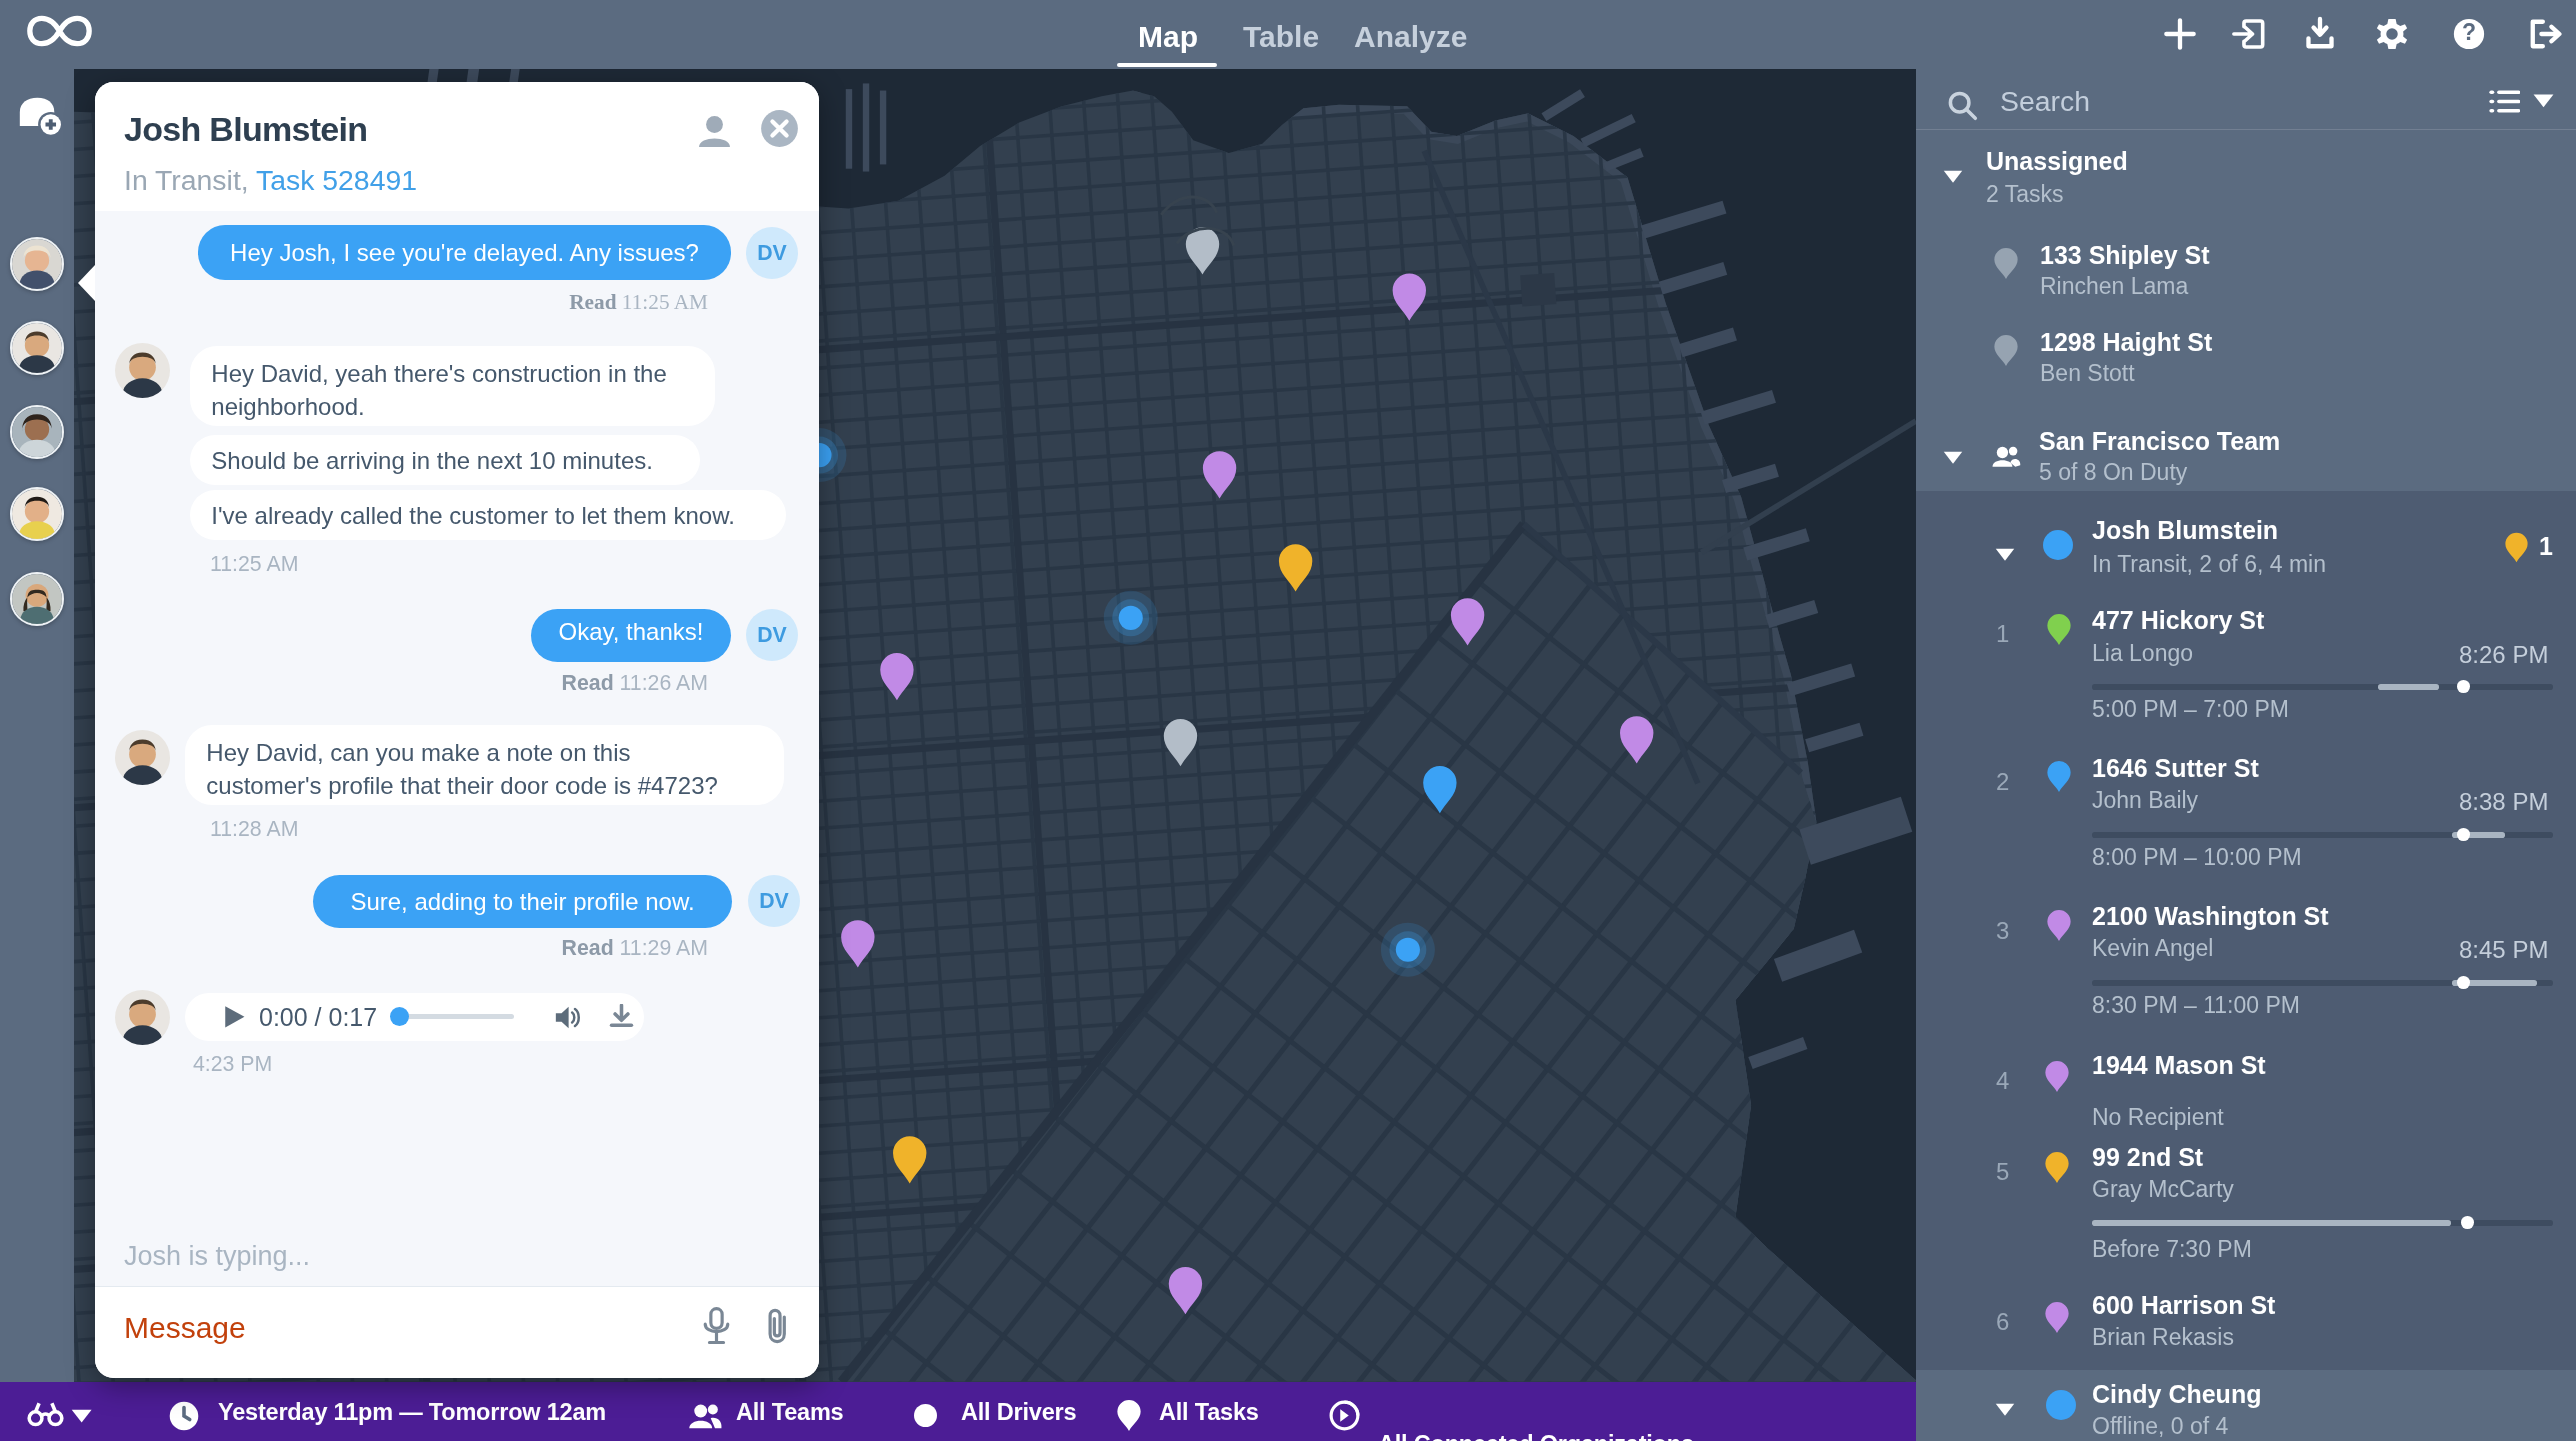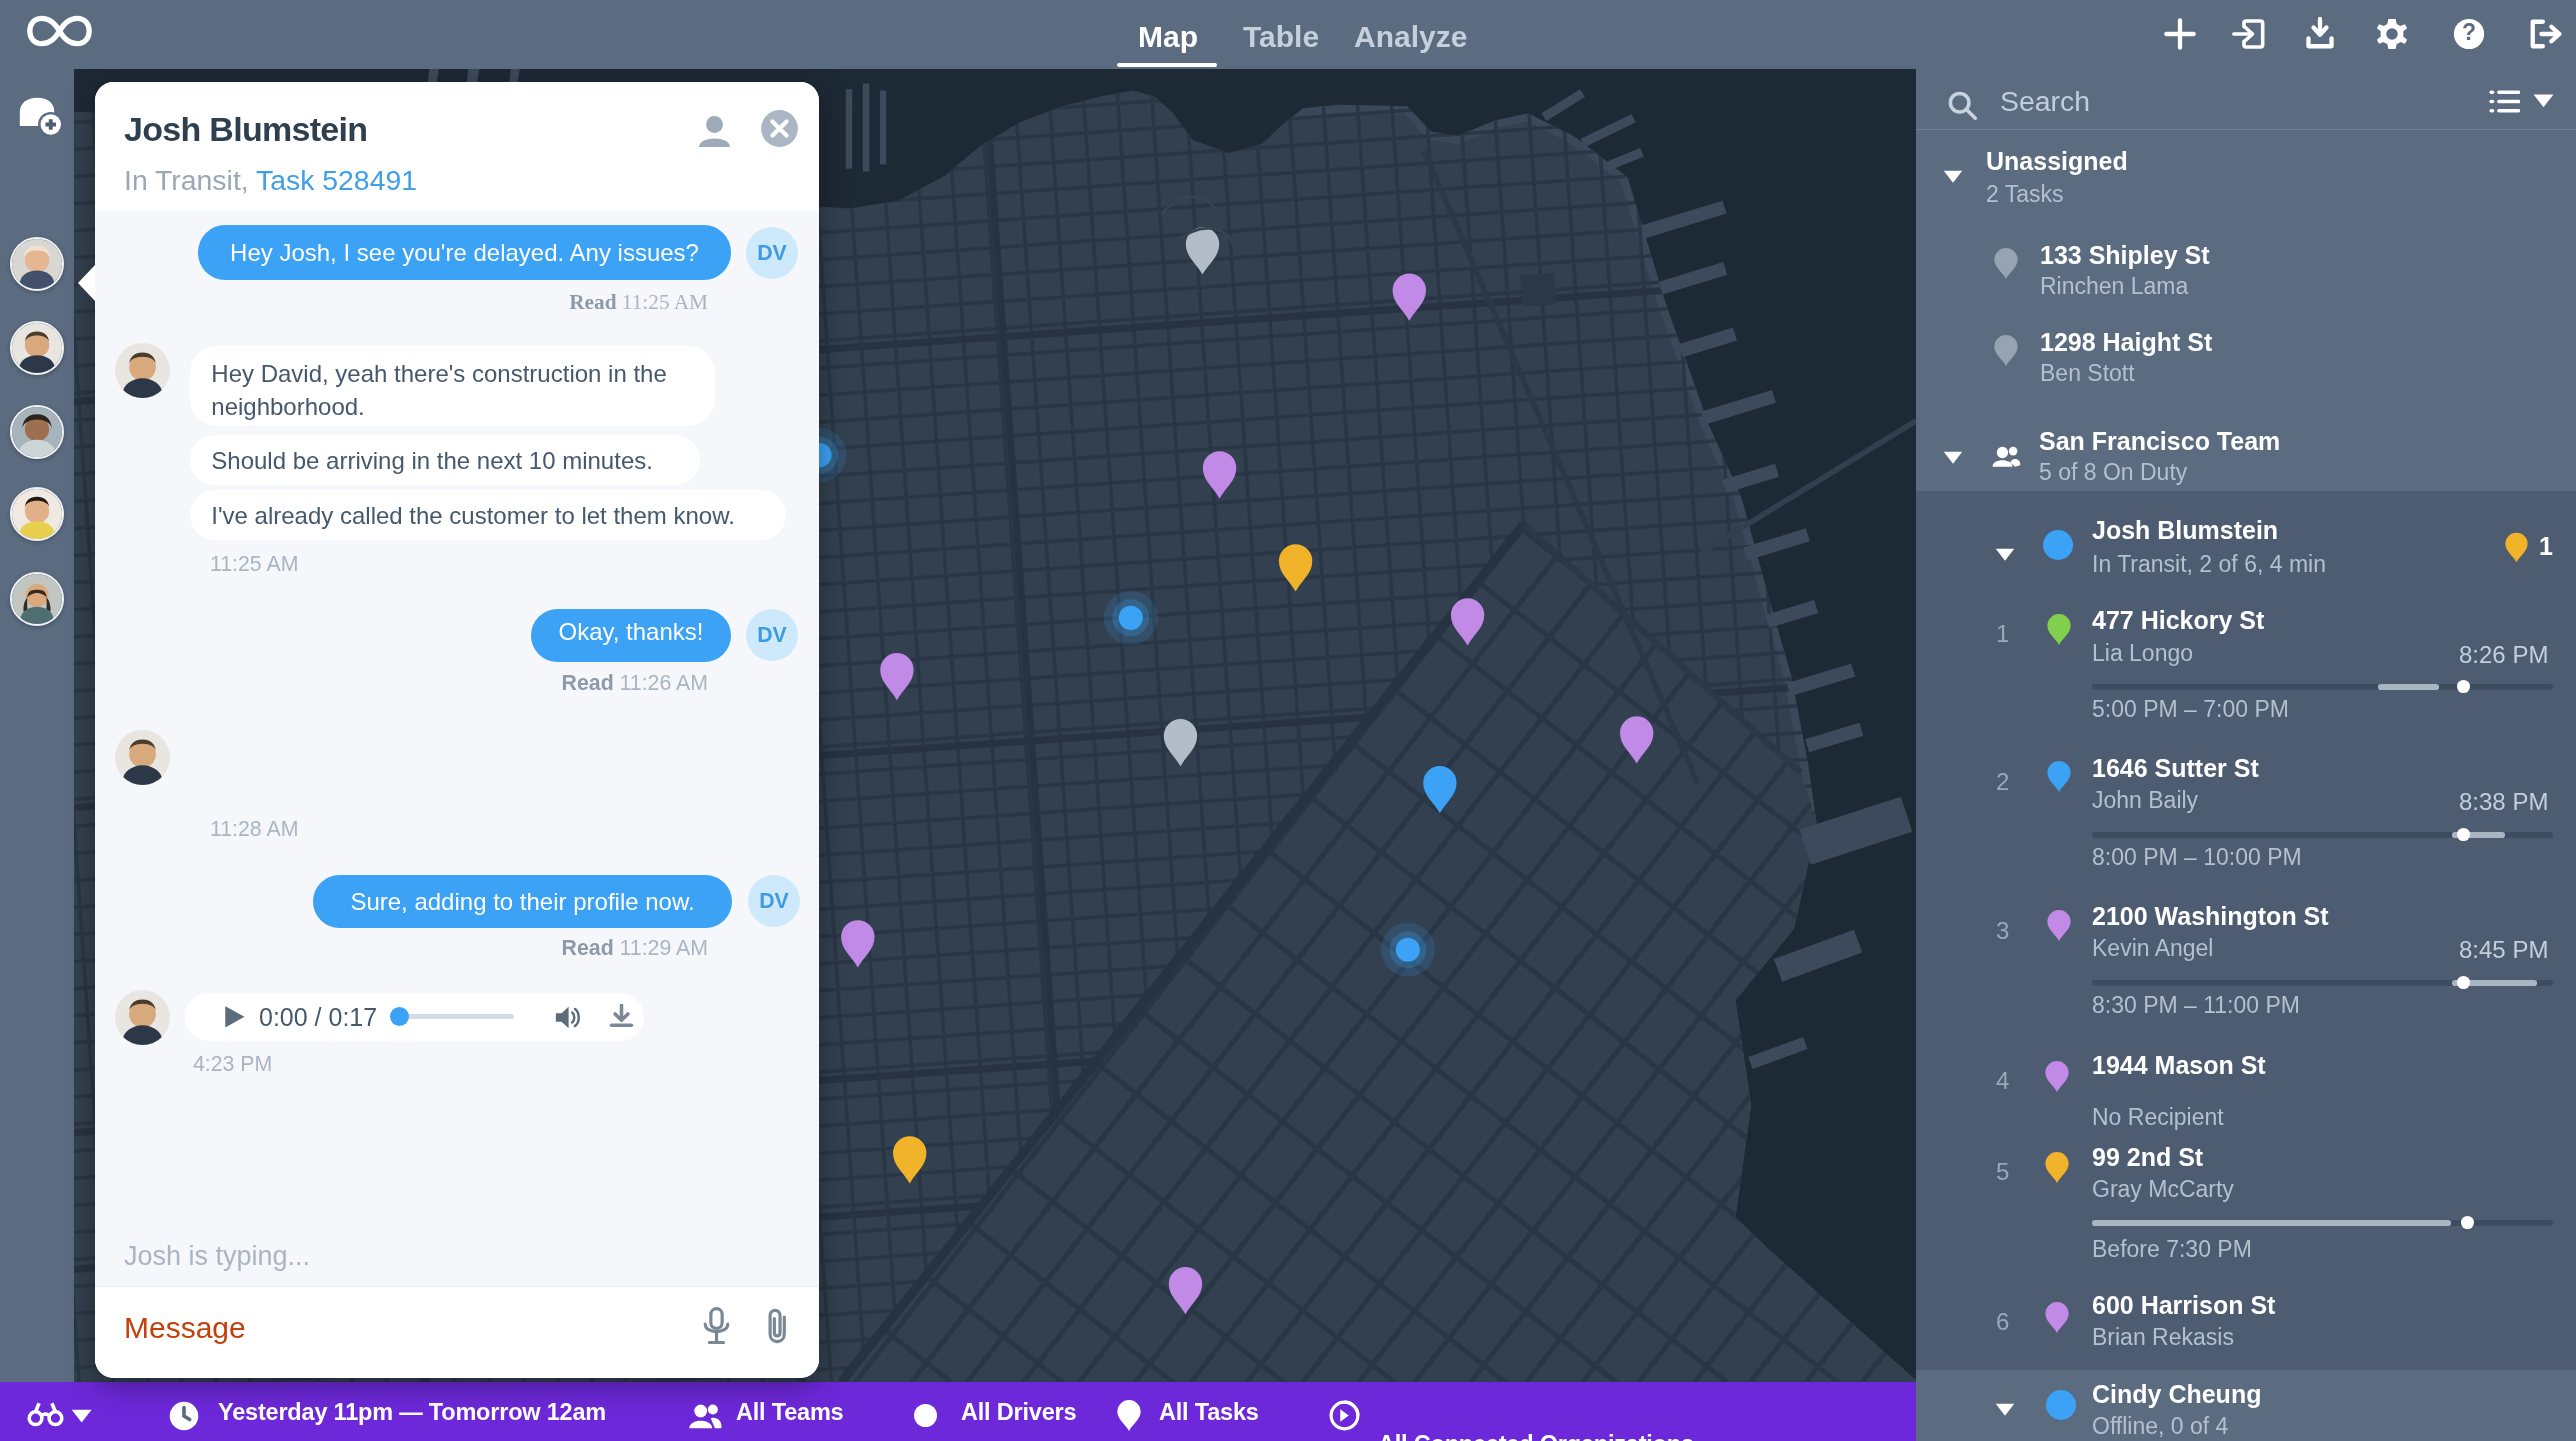--- a/index.html
+++ b/index.html
@@ -11,21 +11,21 @@
 .tab { position:absolute; top:20px; font-size:30px; font-weight:bold; color:#c6d0dc; }
 .tab.active { color:#ffffff; }
 #tab-underline { position:absolute; left:1117px; top:63px; width:100px; height:3.6px; background:#fff; border-radius:2.1px; }
 .topicon { position:absolute; top:15.6px; width:36px; height:36px; }
 
 #sidebar { position:absolute; left:0; top:69px; width:74px; height:1313px; background:#5b6b80; z-index:20; }
 .sideavatar { position:absolute; left:10px; width:54px; height:54px; border-radius:50%; border:2.1px solid #eef2f5; overflow:hidden; box-shadow:0 1.4px 4.3px rgba(0,0,0,.25); }
 
 #map { position:absolute; left:74px; top:69px; width:1842px; height:1313px; background:#1e2936; z-index:1; }
 
-#bottombar { position:absolute; left:0; top:1382px; width:1916px; height:60px; background:#6d28d9; z-index:25; color:#fff; }
+#bottombar { position:absolute; left:0; top:1382px; width:1916px; height:60px; background:#4c1d95; z-index:25; color:#fff; }
 .bbtext { position:absolute; top:17px; font-size:23.5px; font-weight:bold; letter-spacing:-0.2px; color:#fff; white-space:nowrap; }
 
 #rightpanel { position:absolute; left:1916px; top:69px; width:660px; height:1373px; background:#5b6b80; z-index:20; }
 #rp-dark { position:absolute; left:0; top:422px; width:660px; height:879px; background:#4e5c72; }
 .rp-title { position:absolute; font-size:25px; font-weight:bold; color:#fff; white-space:nowrap; }
 .rp-sub { position:absolute; font-size:23px; color:#b4c0cd; white-space:nowrap; }
 .rp-num { position:absolute; font-size:24px; color:#9aa8b8; }
 .rp-time { position:absolute; font-size:24px; color:#c5cfdb; }
 .slider { position:absolute; height:5.7px; border-radius:2.8px; background:#3e4c60; width:461px; left:176px; }
 .slider .seg { position:absolute; height:5.7px; border-radius:2.8px; background:#a9b5c2; }
@@ -413,20 +413,21 @@
   <div class="stamp" style="left:115px;top:470px;">11:25 AM</div>
   <div class="bubble blue" style="left:436px;top:527px;width:200px;height:53px;line-height:34px;text-align:center;padding:6px 0;">Okay, thanks!</div>
   <div class="dv" style="left:651px;top:527px;">DV</div>
   <div class="stamp" style="right:111px;top:589px;"><b>Read</b> 11:26 AM</div>
   <div class="javatar" style="left:20px;top:648px;"><svg width="55" height="55" viewBox="0 0 70 70">
         <rect width="70" height="70" fill="#e9e6e2"></rect>
         <circle cx="35" cy="31" r="17" fill="#d9a97e"></circle>
         <path d="M18 28 C18 14 52 14 52 28 C52 20 47 12 35 12 C23 12 18 20 18 28 Z" fill="#4c3c2c"></path>
         <ellipse cx="35" cy="64" rx="25" ry="19" fill="#2c3847"></ellipse>
       </svg></div>
+  <div class="bubble white" style="left:90px;top:643px;width:599px;height:80px;padding-top:11.4px;line-height:33px;">Hey David, can you make a note on this<br>customer's profile that their door code is #4723?</div>
   <div class="stamp" style="left:115px;top:735px;">11:28 AM</div>
   <div class="bubble blue" style="left:218px;top:793px;width:419px;height:53px;line-height:33px;text-align:center;padding:10px 0;">Sure, adding to their profile now.</div>
   <div class="dv" style="left:653px;top:793px;">DV</div>
   <div class="stamp" style="right:111px;top:854px;"><b>Read</b> 11:29 AM</div>
   <div class="javatar" style="left:20px;top:908px;"><svg width="55" height="55" viewBox="0 0 70 70">
         <rect width="70" height="70" fill="#e9e6e2"></rect>
         <circle cx="35" cy="31" r="17" fill="#d9a97e"></circle>
         <path d="M18 28 C18 14 52 14 52 28 C52 20 47 12 35 12 C23 12 18 20 18 28 Z" fill="#4c3c2c"></path>
         <ellipse cx="35" cy="64" rx="25" ry="19" fill="#2c3847"></ellipse>
       </svg></div>

